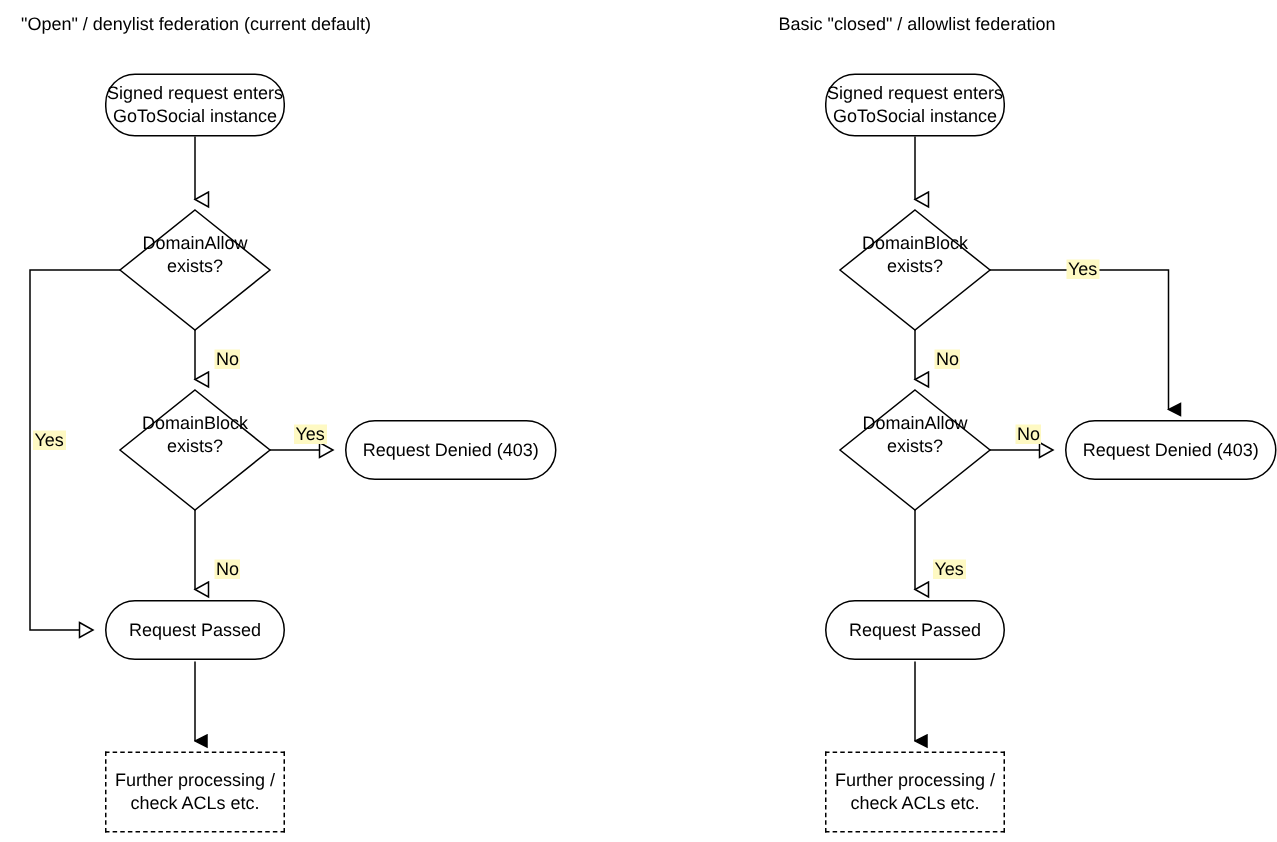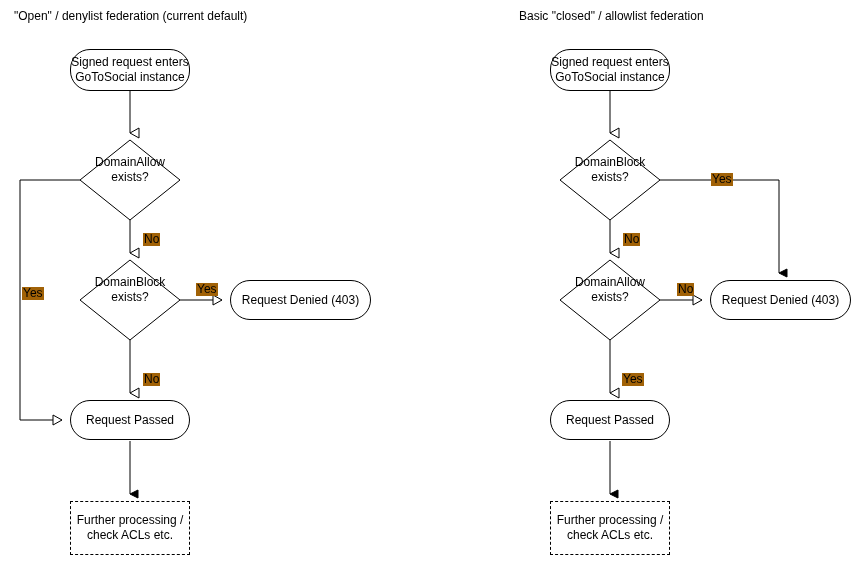--- a/index.html
+++ b/index.html
@@ -61,21 +61,21 @@
     line-height: 15px;
     color: #000000;
     background: transparent;
     pointer-events: none;
   }
   .edge-label {
     position: absolute;
     font-size: 12px;
     line-height: 13px;
     color: #000000;
-    background: #a16207;
+    background: #fef9c3;
     white-space: nowrap;
     padding: 0 1px;
   }
 </style>
 </head>
 <body>
 
 <svg id="canvas" viewBox="0 0 851 561" xmlns="http://www.w3.org/2000/svg">
   <defs>
     <marker id="open-arrow-down" markerWidth="12" markerHeight="12" refX="6" refY="10" orient="auto" markerUnits="userSpaceOnUse">

